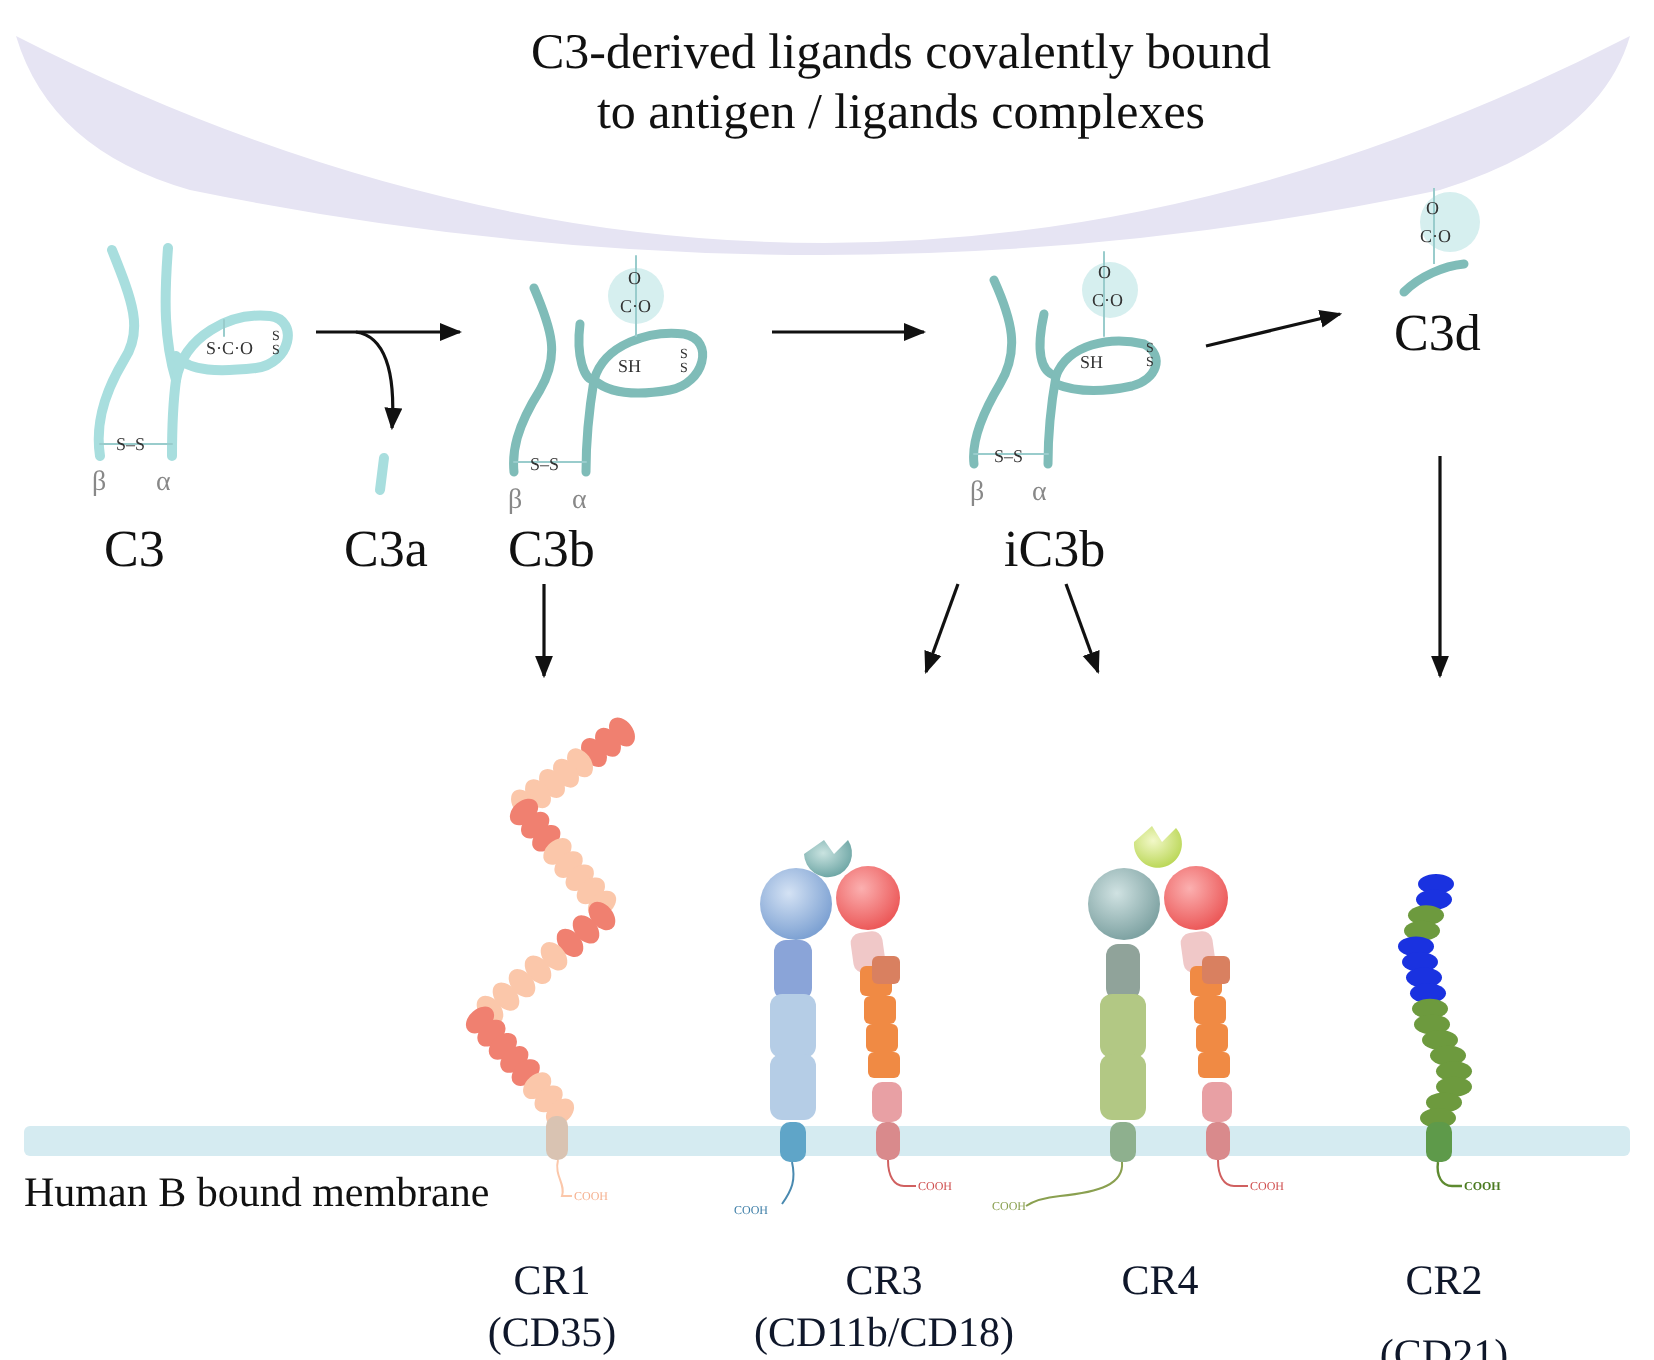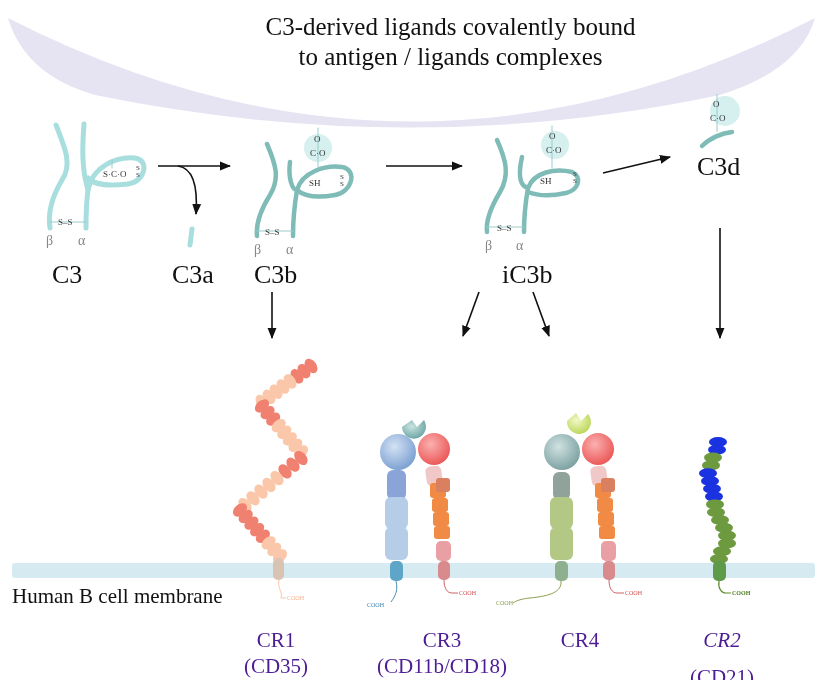--- a/index.html
+++ b/index.html
@@ -1,20 +1,20 @@
 <!DOCTYPE html>
 <html><head>
 <meta charset="utf-8">
 <style>
   html, body { margin: 0; padding: 0; background: #ffffff; }
   body { width: 827px; height: 680px; position: relative; overflow: hidden; font-family: "Liberation Serif", "DejaVu Serif", serif; color: #111; }
   #stage { position: absolute; left: 0; top: 0; width: 827px; height: 680px; }
   .title-line { position: absolute; left: 0; width: 827px; text-align: center; font-size: 25px; line-height: 30px; color: #111; margin-left: 37px; }
   .lbl { position: absolute; font-size: 26px; line-height: 24px; color: #111; text-align: center; white-space: nowrap; }
-  .rlbl { position: absolute; font-size: 21px; line-height: 26px; color: #4c1d95; text-align: center; white-space: nowrap; width: 160px; }
+  .rlbl { position: absolute; font-size: 21px; line-height: 26px; color: #0f172a; text-align: center; white-space: nowrap; width: 160px; }
   .membrane-label { position: absolute; left: 12px; top: 584px; font-size: 21px; color: #111; white-space: nowrap; }
   svg text { font-family: "Liberation Serif", "DejaVu Serif", serif; }
 </style>
 </head>
 <body>
 
 <div id="stage">
 
   <svg id="art" width="827" height="680" viewBox="0 0 827 680" xmlns="http://www.w3.org/2000/svg" style="position:absolute;left:0;top:0;">
     <defs>
@@ -225,22 +225,22 @@
 
   <div class="title-line" style="top:12px;">C3-derived ligands covalently bound</div>
   <div class="title-line" style="top:42px;">to antigen / ligands complexes</div>
 
   <div class="lbl" style="left:52px; top:263px;">C3</div>
   <div class="lbl" style="left:172px; top:263px;font-family:Liberation Serif, serif;">C3a</div>
   <div class="lbl" style="left:254px; top:263px;">C3b</div>
   <div class="lbl" style="left:486px; top:263px;margin-left:16px;">iC3b</div>
   <div class="lbl" style="left:697px; top:155px;">C3d</div>
 
-  <div class="membrane-label">Human B cell membrane</div>
+  <div class="membrane-label">Human B bound membrane</div>
 
   <div class="rlbl" style="left:196px; top:627px;">CR1</div>
   <div class="rlbl" style="left:196px; top:653px;">(CD35)</div>
   <div class="rlbl" style="left:362px; top:627px;">CR3</div>
   <div class="rlbl" style="left:362px; top:653px;">(CD11b/CD18)</div>
   <div class="rlbl" style="left:500px; top:627px;">CR4</div>
-  <div class="rlbl" style="left:642px; top:627px;font-style:italic;">CR2</div>
+  <div class="rlbl" style="left:642px; top:627px;">CR2</div>
   <div class="rlbl" style="left:642px; top:653px;margin-top:11px;">(CD21)</div>
 </div>
 
 </body></html>

